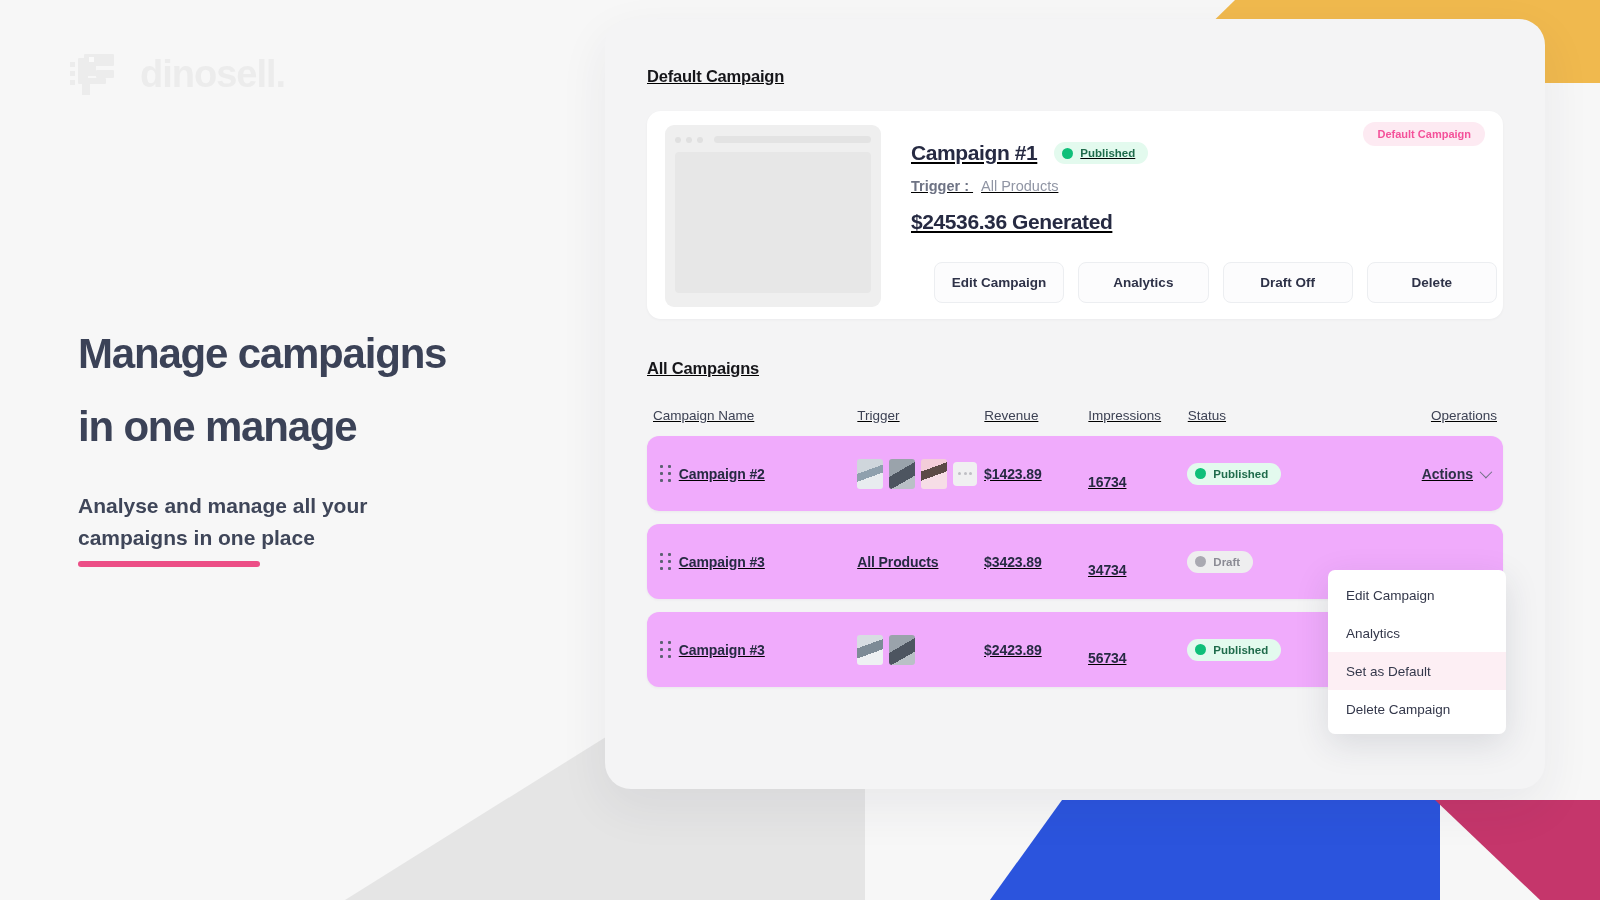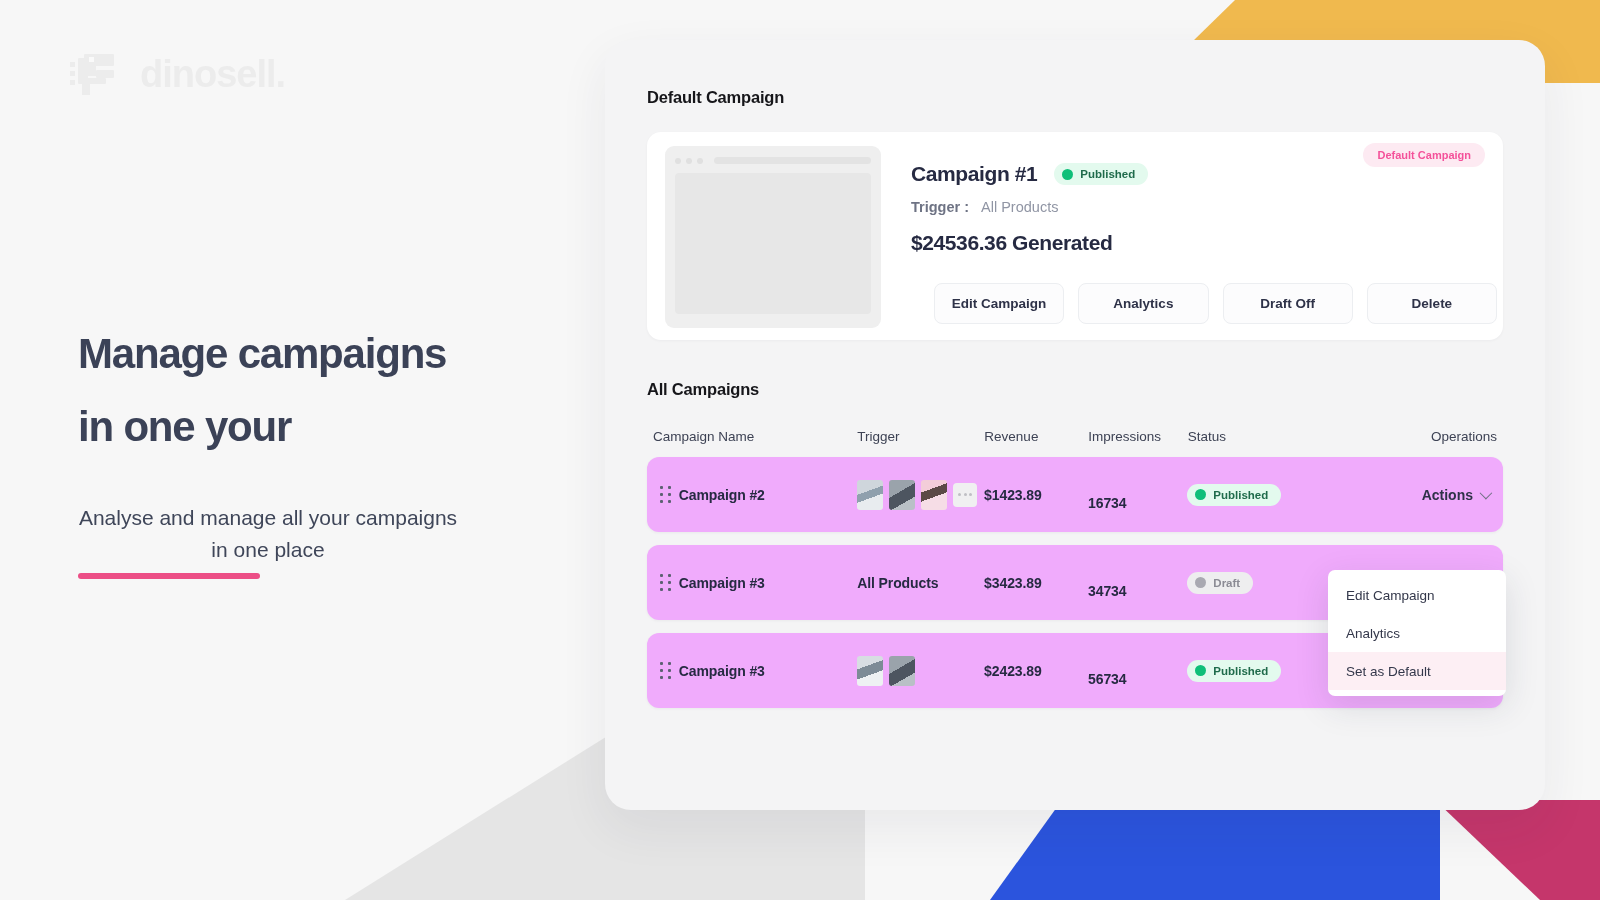--- a/index.html
+++ b/index.html
@@ -53,33 +53,34 @@
   }
   #hero-underline {
     position:absolute; left:0; bottom:-12px;
     width:182px; height:6px; background:#ec4e86; border-radius:3px;
   }
   #hero-line2 {
     font-size:42px; font-weight:700; color:#3b4257;
     letter-spacing:-1.2px; line-height:1.15; margin-top:25px;
   }
   #hero-sub {
-    margin-top:50px; font-size:21px; line-height:1.55;
-    color:#3f4659; font-weight:400; max-width:380px;text-align:center;
+    margin-top:38px; font-size:21px; line-height:1.55;
+    color:#3f4659; font-weight:700; max-width:380px;
   }
 
   
   #dashboard {
-    position:absolute; left:605px; top:40px;
+    position:absolute; left:605px; top:19px;
     width:940px; height:770px;
     background:#f4f4f5;
     border-radius:26px;
     box-shadow:0 18px 50px rgba(40,45,70,.07);
     z-index:3;
     padding:48px 42px 0 42px;
+    text-decoration:underline;
   }
   .panel-title {
     font-size:16.5px; font-weight:700; color:#16161a;
     letter-spacing:-.2px;
   }
 
   
   #default-card {
     margin-top:25px;
     background:#fff;
@@ -229,21 +230,21 @@
       <rect x="0" y="28" width="5" height="5"></rect>
       <rect x="19" y="5" width="5" height="5" fill="#fafafa"></rect>
     </g>
   </svg>
   <span id="logo-text">dinosell.</span>
 </div>
 
 <div id="hero">
   <div id="hero-line1">Manage campaigns</div>
   <div id="hero-underline"></div>
-  <div id="hero-line2">in one your</div>
+  <div id="hero-line2">in one manage</div>
   <div id="hero-sub">Analyse and manage all your campaigns in one place</div>
 </div>
 
 <div id="dashboard">
 
   <div class="panel-title">Default Campaign</div>
 
   <div id="default-card">
     <div id="preview-mock">
       <div class="mock-bar">
@@ -379,13 +380,14 @@
     </span>
     <span class="cell-ops"></span>
   </div>
 
 </div>
 
 <div id="dropdown">
   <div class="menu-item">Edit Campaign</div>
   <div class="menu-item">Analytics</div>
   <div class="menu-item active">Set as Default</div>
+  <div class="menu-item">Delete Campaign</div>
 </div>
 
 </body></html>

